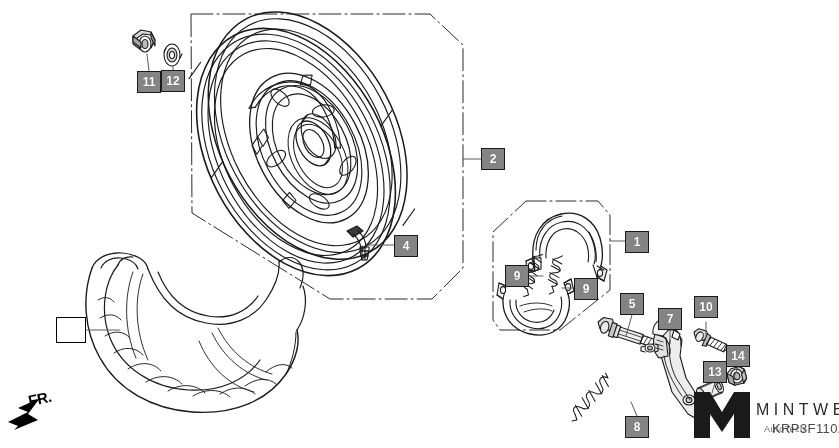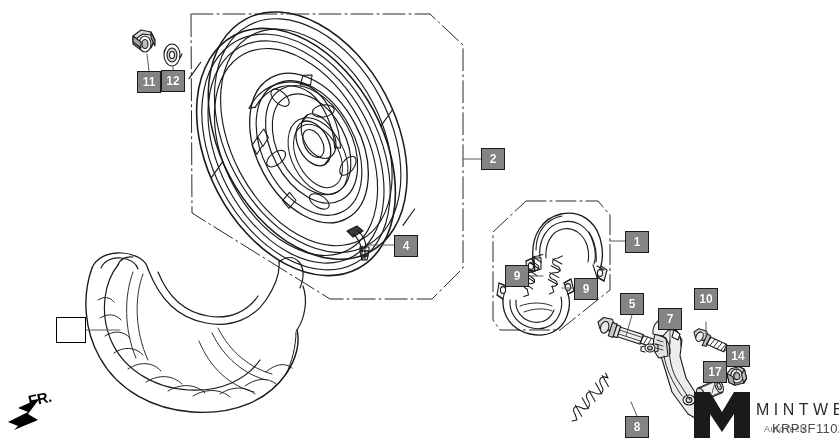--- a/index.html
+++ b/index.html
@@ -394,25 +394,25 @@
 <div class="callout-box" style="left:625px;top:231px">1</div>
 
 <div class="callout-box" style="left:505px;top:265px">9</div>
 
 <div class="callout-box" style="left:574px;top:278px">9</div>
 
 <div class="callout-box" style="left:620px;top:293px">5</div>
 
 <div class="callout-box" style="left:658px;top:308px">7</div>
 
-<div class="callout-box" style="left:694px;top:288px">10</div>
+<div class="callout-box" style="left:694px;top:296px">10</div>
 
 <div class="callout-box" style="left:726px;top:345px">14</div>
 
-<div class="callout-box" style="left:703px;top:361px">17</div>
+<div class="callout-box" style="left:703px;top:361px">13</div>
 
 <div class="callout-box" style="left:625px;top:416px">8</div>
 
 <div class="callout-box blank" style="left:56px;top:317px"></div>
 
 
 <div class="fr-label" style="left:28px;top:390px">FR.</div>
 
 <div class="wm-brand" style="left:756px;top:401px">MINTWELL</div>
 

